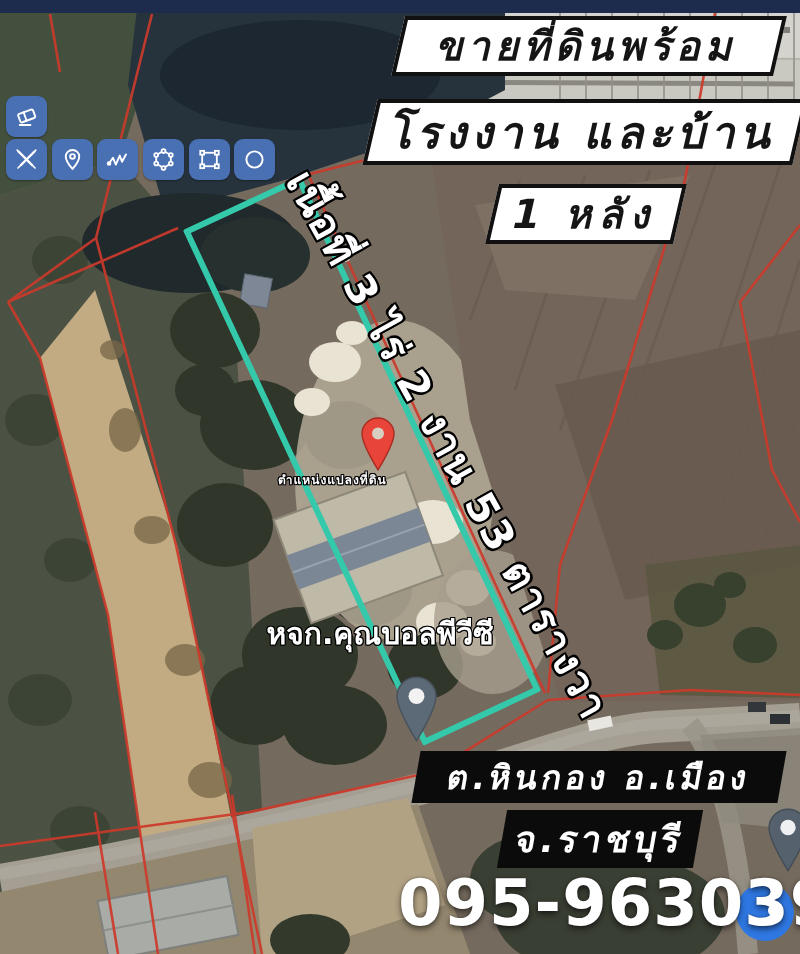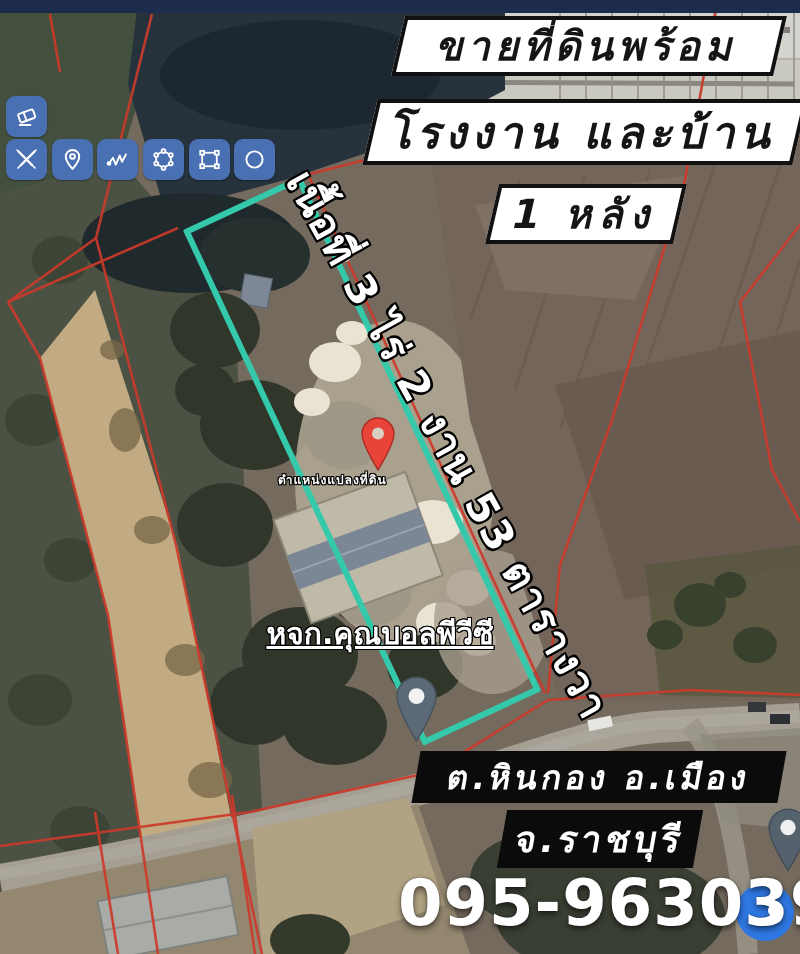--- a/index.html
+++ b/index.html
@@ -34,21 +34,21 @@
     text-shadow:-1px -1px 0 #000,1px -1px 0 #000,-1px 1px 0 #000,1px 1px 0 #000,
       0 -1px 0 #000,0 1px 0 #000,-1px 0 0 #000,1px 0 0 #000;
   }
   .area-text{
     left:326px;top:158px;transform-origin:0 0;transform:rotate(61deg);
     font-size:41px;letter-spacing:2px;white-space:nowrap;z-index:4;
   }
   .plot-pos-label{left:278px;top:470px;width:185px;text-align:left;
     font-size:12px;letter-spacing:1px;z-index:4;}
   .biz-label{left:240px;top:618px;width:280px;text-align:center;
-    font-size:30px;line-height:1.08;z-index:4;text-decoration:underline;}
+    font-size:30px;line-height:1.08;z-index:4;}
   
   .banner{
     background:#fff;border:4px solid #111;transform:skewX(-13deg);
     display:flex;align-items:center;justify-content:center;
     color:#151515;font-weight:700;z-index:6;box-sizing:border-box;
   }
   .banner-1{left:398px;top:16px;width:382px;height:60px;font-size:40px;letter-spacing:5px;}
   .banner-2{left:370px;top:99px;width:430px;height:66px;font-size:44px;letter-spacing:5px;}
   .banner-3{left:492px;top:184px;width:188px;height:60px;font-size:40px;letter-spacing:7px;}
   

